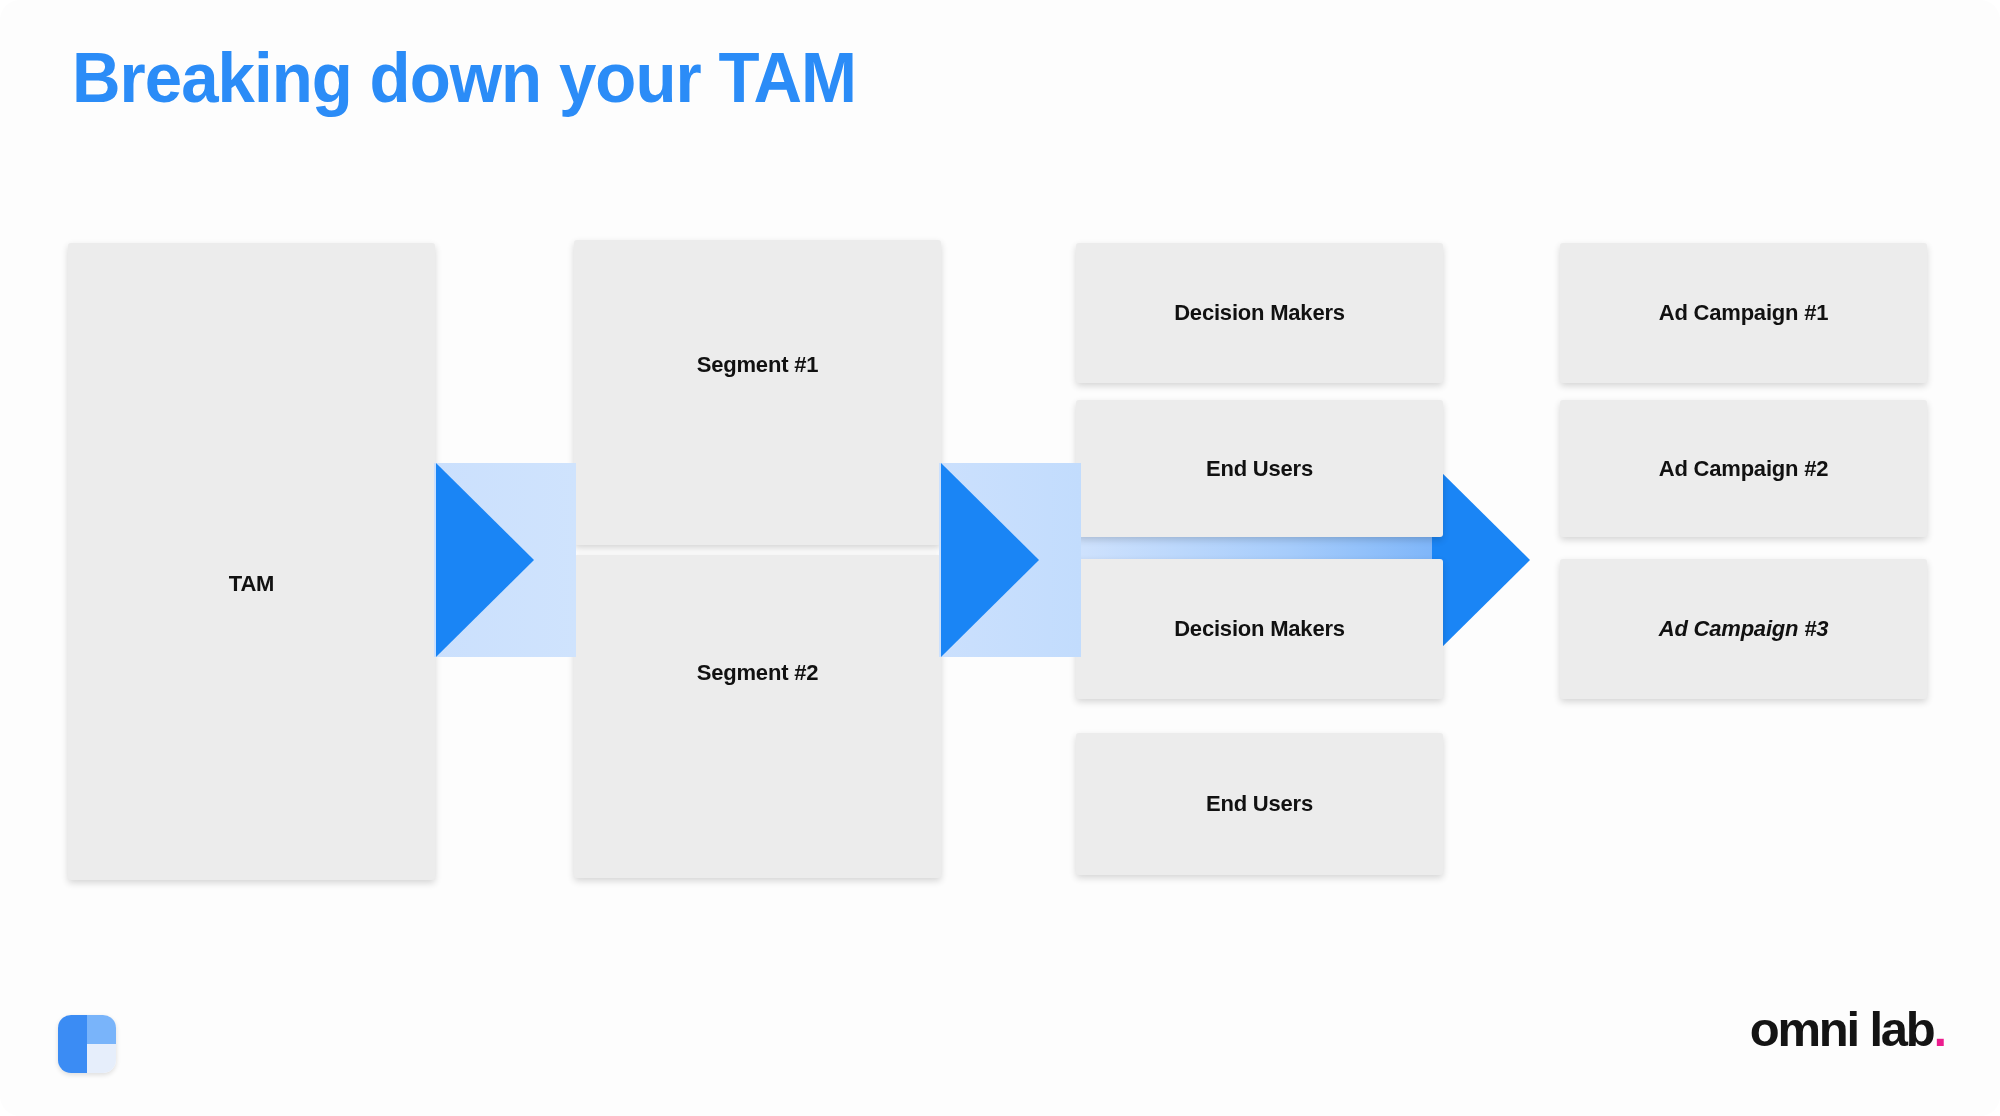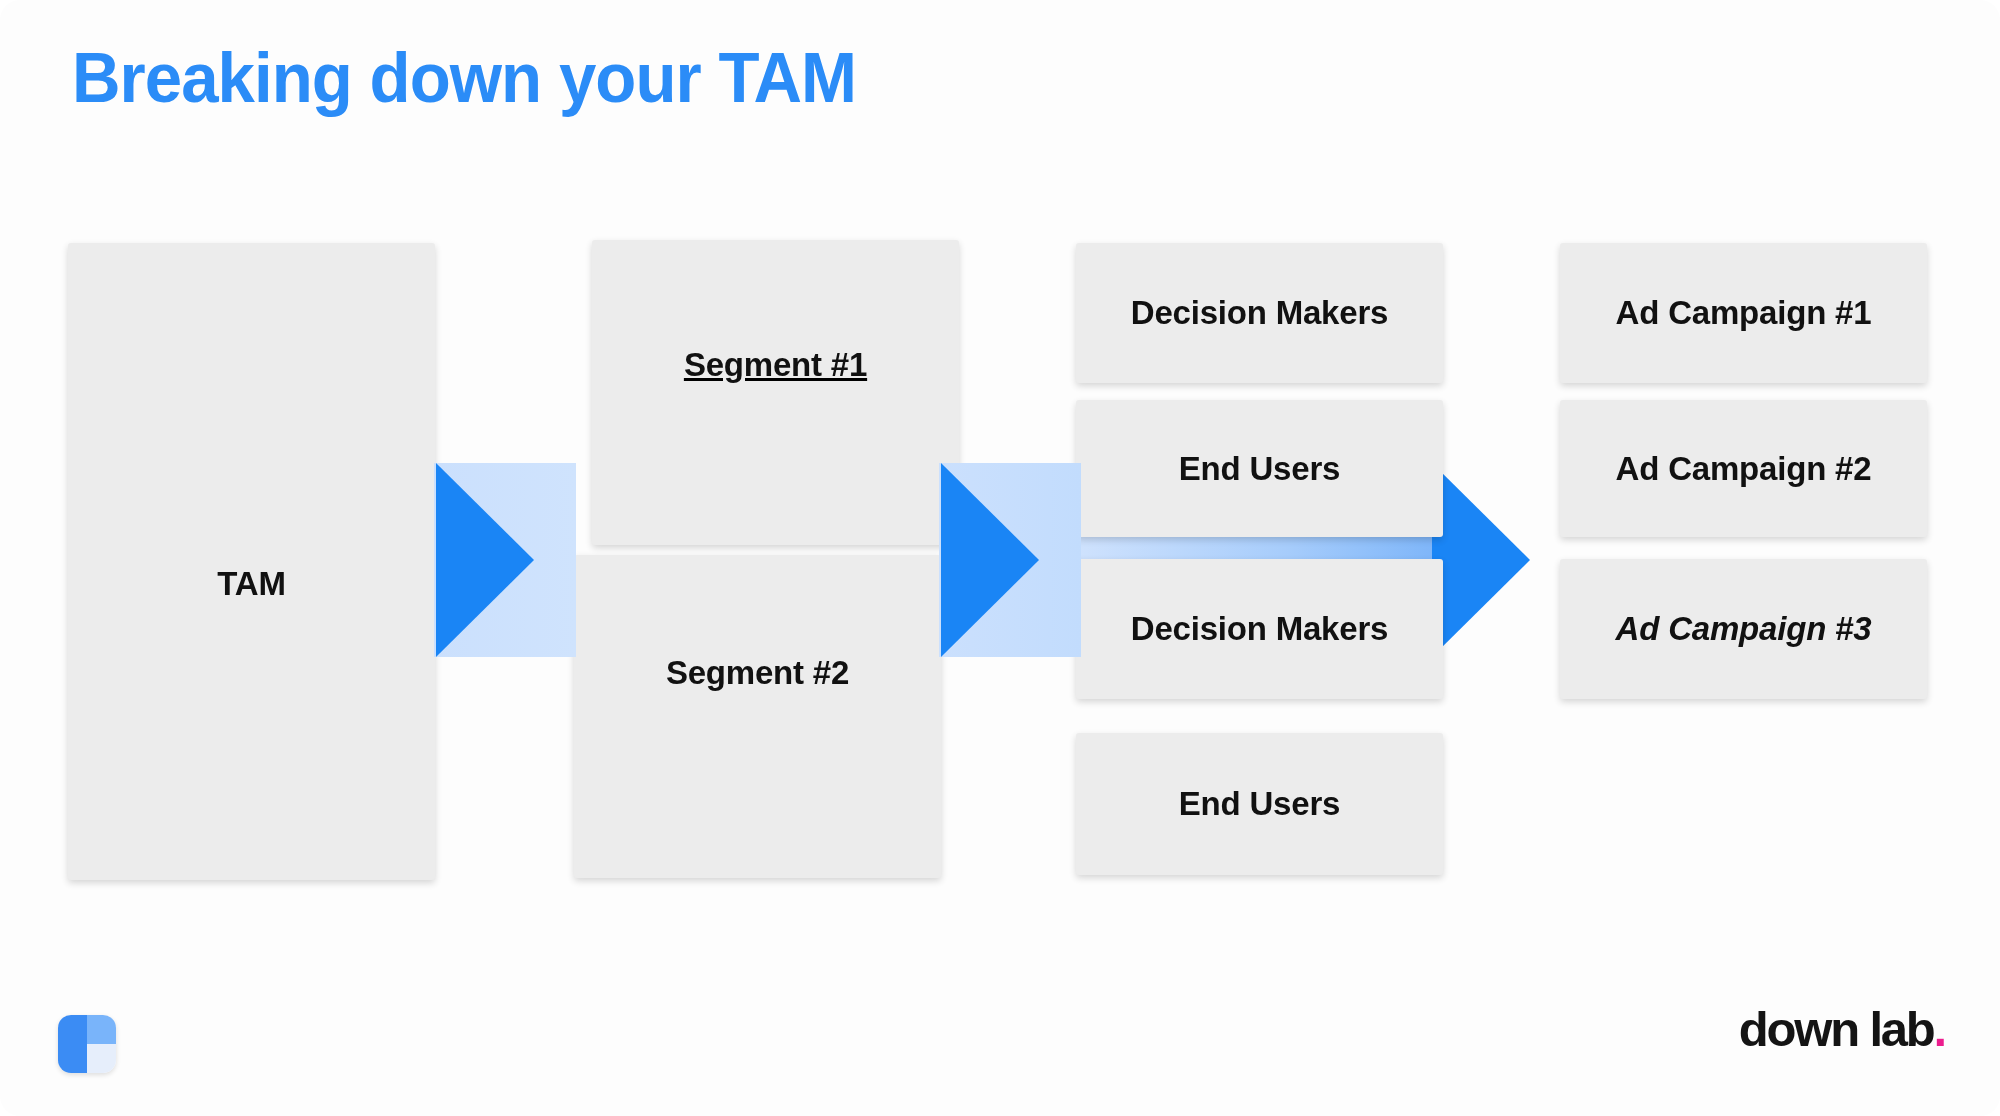--- a/index.html
+++ b/index.html
@@ -40,35 +40,35 @@
     position: absolute;
     background: #ececec;
     border-radius: 3px;
     box-shadow: 0 3px 7px rgba(0,0,0,0.16);
     display: flex;
     align-items: center;
     justify-content: center;
     box-sizing: border-box;
   }
   .node-label {
-    font-size: 33px;
+    font-size: 22px;
     font-weight: 700;
     color: #111111;
     letter-spacing: -0.2px;
     text-align: center;
     white-space: nowrap;
     font-family: "Liberation Sans", sans-serif;
   }
 
   
   #box-tam { left: 68px; top: 243px; width: 367px; height: 637px; }
   #box-tam .node-label { position: relative; top: 22px; text-align: center; }
 
   
-  #box-seg1 { left: 592px; top: 240px; width: 367px; height: 305px; text-decoration: underline; }
+  #box-seg1 { left: 574px; top: 240px; width: 367px; height: 305px; }
   #box-seg1 .node-label { position: relative; top: -28px; }
   #box-seg2 { left: 574px; top: 555px; width: 367px; height: 323px; }
   #box-seg2 .node-label { position: relative; top: -44px; }
 
   
   #box-p1 { left: 1076px; top: 243px; width: 367px; height: 140px; }
   #box-p2 { left: 1076px; top: 400px; width: 367px; height: 137px; }
   #box-p3 { left: 1076px; top: 559px; width: 367px; height: 140px; }
   #box-p4 { left: 1076px; top: 733px; width: 367px; height: 142px; }
 
@@ -221,15 +221,15 @@
   <div class="node-box" id="box-ad3">
     <span class="node-label">Ad Campaign #3</span>
   </div>
 
   <div id="logo-mark">
     <div class="lm-left"></div>
     <div class="lm-tr"></div>
     <div class="lm-br"></div>
   </div>
 
-  <div id="wordmark"><span>down lab</span><span class="dot">.</span></div>
+  <div id="wordmark"><span>omni lab</span><span class="dot">.</span></div>
 
 </div>
 
 </body></html>

